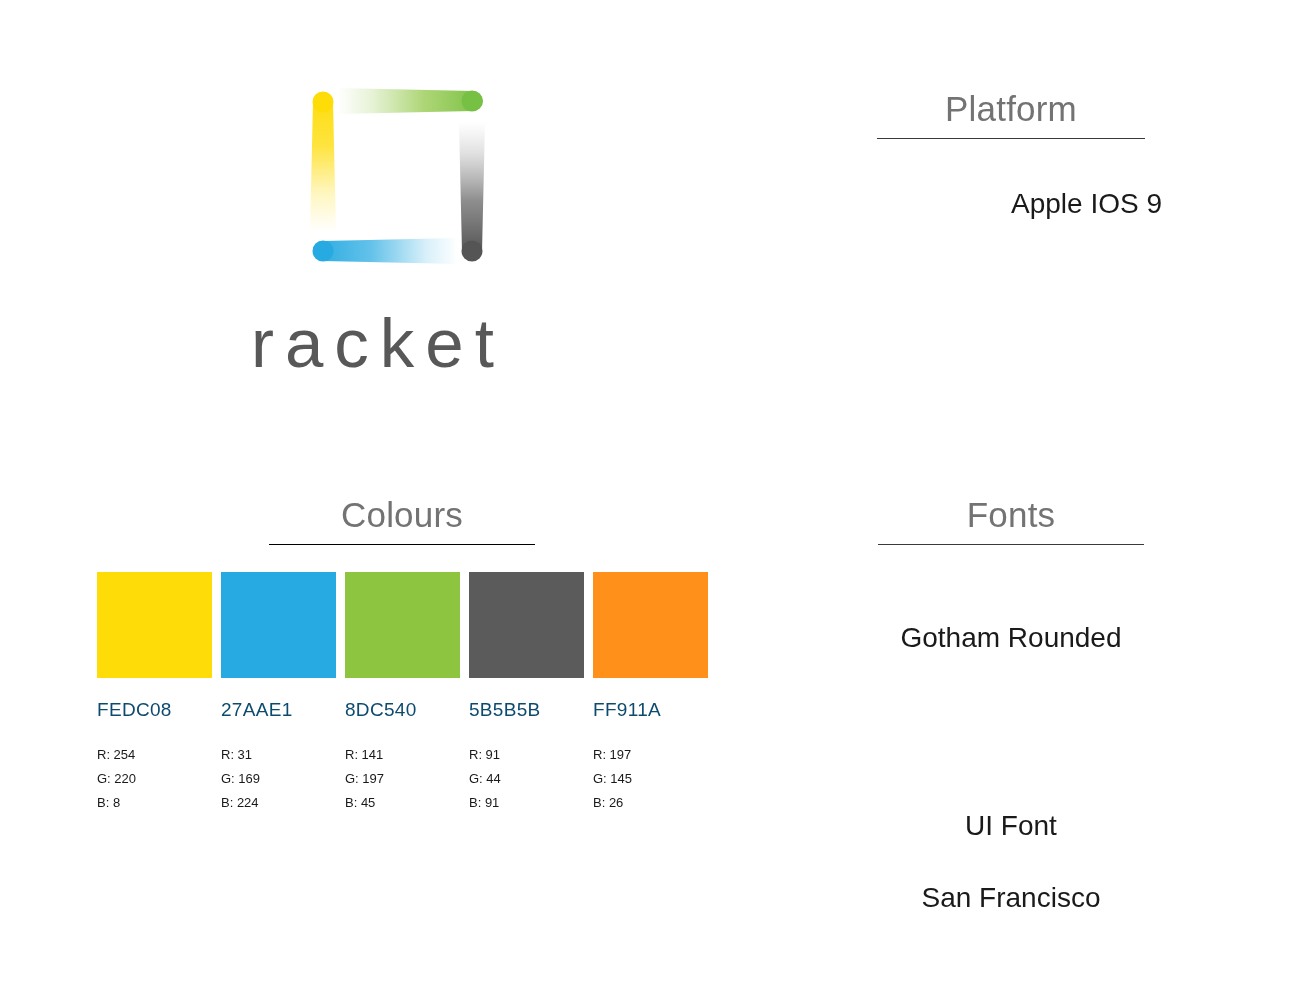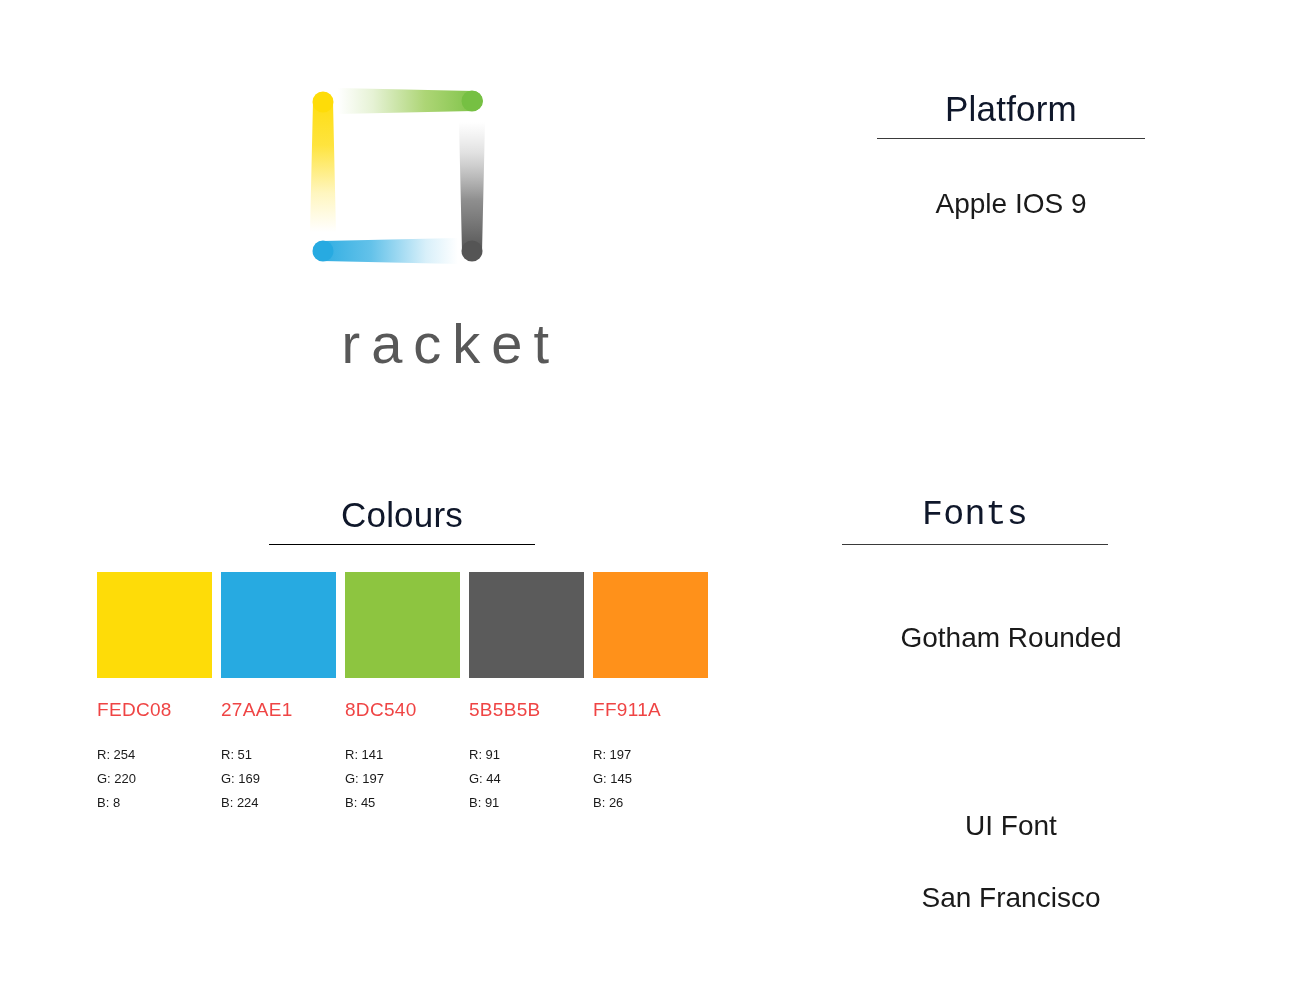--- a/index.html
+++ b/index.html
@@ -20,21 +20,21 @@
   
   .section-heading {
     position: absolute;
     text-align: center;
   }
   .section-heading .heading-text {
     display: block;
     font-size: 35px;
     font-weight: 400;
     line-height: 42px;
-    color: #0f172a;
+    color: #737373;
     letter-spacing: 0.2px;
   }
   .section-heading .heading-rule {
     display: block;
     margin: 8px auto 0 auto;
     height: 0;
     border-top: 1px solid #3a3a3a;
   }
 
   
@@ -50,39 +50,39 @@
     left: 0;
     top: 0;
     width: 320px;
     height: 230px;
   }
   #wordmark {
     position: absolute;
     left: 0;
     top: 232px;
     width: 320px;
-    text-align: right;
-    font-size: 56px;
+    text-align: left;
+    font-size: 69px;
     line-height: 104px;
     font-weight: 400;
     color: #585858;
     letter-spacing: 11px;
     text-indent: 11px;
   }
 
   
   #platform-heading { left: 860px; top: 88px; width: 302px; }
   #platform-heading .heading-rule { width: 268px; }
 
   #platform-lines {
     position: absolute;
     left: 860px;
     top: 182px;
     width: 302px;
-    text-align: center;
+    text-align: right;
   }
   .platform-line {
     font-size: 28px;
     line-height: 44px;
     color: #1a1a1a;
     white-space: nowrap;
   }
   .platform-line.second { margin-top: 28px; }
 
   
@@ -100,33 +100,33 @@
   .swatch-cell { width: 115px; }
   .swatch-chip {
     width: 115px;
     height: 106px;
     display: block;
   }
   .swatch-hex {
     margin-top: 20px;
     font-size: 19px;
     line-height: 23px;
-    color: #ef4444;
+    color: #0c4a6e;
     letter-spacing: 0.3px;
   }
   .swatch-rgb {
     margin-top: 22px;
     font-size: 13px;
     line-height: 24px;
     color: #1a1a1a;
   }
   .swatch-rgb span { display: block; }
 
   
-  #fonts-heading { left: 824px; top: 494px; width: 302px; font-family: Liberation Mono, monospace; }
+  #fonts-heading { left: 860px; top: 494px; width: 302px; }
   #fonts-heading .heading-rule { width: 266px; }
 
   #fonts-group-logotype {
     position: absolute;
     left: 860px;
     top: 588px;
     width: 302px;
     text-align: center;
   }
   #fonts-group-ui {
@@ -226,21 +226,21 @@
       <span>R: 254</span>
       <span>G: 220</span>
       <span>B: 8</span>
     </div>
   </div>
 
   <div class="swatch-cell">
     <span class="swatch-chip" style="background: rgb(39, 170, 225);"></span>
     <div class="swatch-hex">27AAE1</div>
     <div class="swatch-rgb">
-      <span>R: 51</span>
+      <span>R: 31</span>
       <span>G: 169</span>
       <span>B: 224</span>
     </div>
   </div>
 
   <div class="swatch-cell">
     <span class="swatch-chip" style="background: rgb(141, 197, 64);"></span>
     <div class="swatch-hex">8DC540</div>
     <div class="swatch-rgb">
       <span>R: 141</span>

